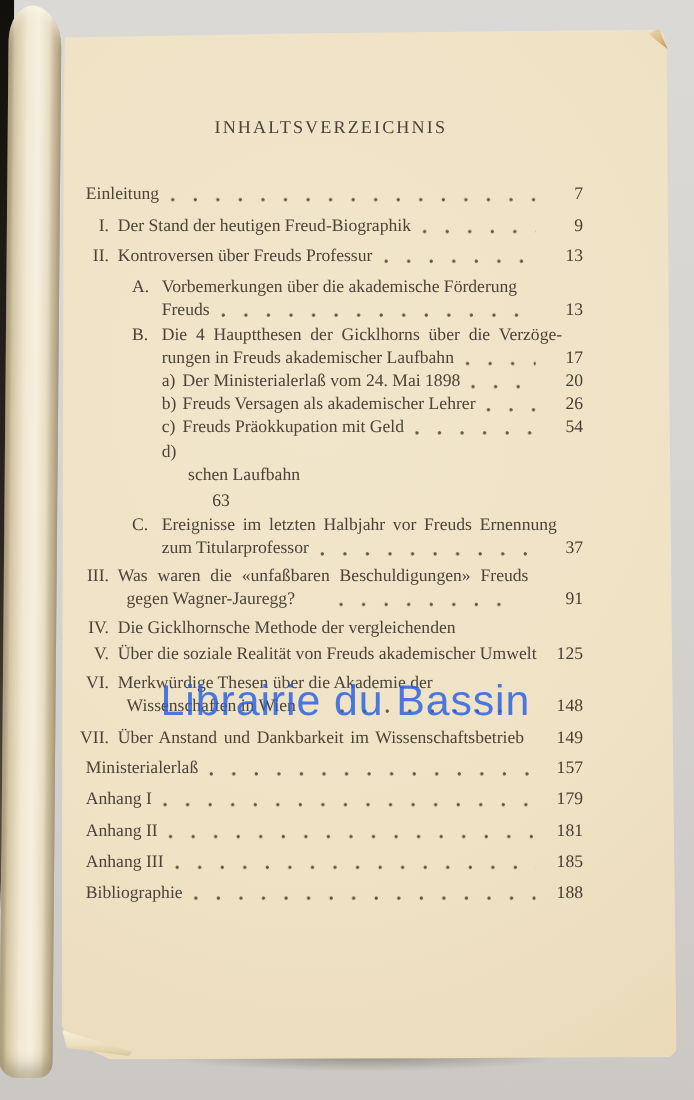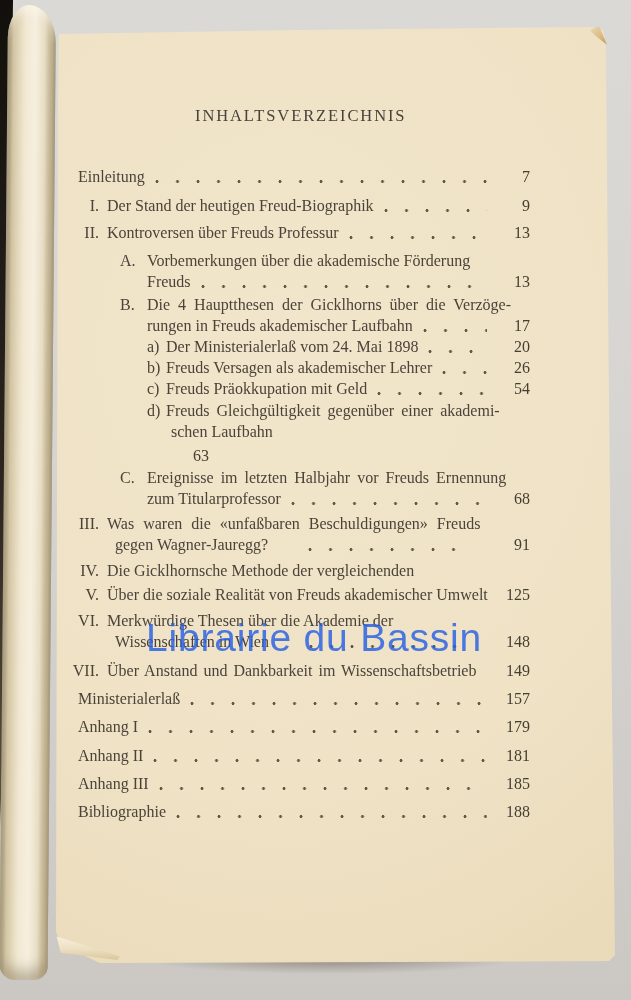--- a/index.html
+++ b/index.html
@@ -178,38 +178,37 @@
       <div class="row">
         <span class="num num-a">c)</span>
         <span class="txt">Freuds Präokkupation mit Geld</span>
         <span class="dots"></span>
         <span class="pg">54</span>
       </div>
 
       <div class="row2" style="margin-top:1px">
         <div class="line">
           <span class="num num-a">d)</span>
-          <span class="txt ws3">Freuds Gleichgültigkeit gegenüber einer akademi-</span>
         </div>
         <div class="line ind-alpha">
           <span class="txt">schen Laufbahn</span>
           <span class="dots"></span>
           <span class="pg">63</span>
         </div>
       </div>
 
       <div class="row2" style="margin-top:1px">
         <div class="line">
           <span class="num num-l">C.</span>
           <span class="txt ws3">Ereignisse im letzten Halbjahr vor Freuds Ernennung</span>
         </div>
         <div class="line ind-letter">
           <span class="txt">zum Titularprofessor</span>
           <span class="dots"></span>
-          <span class="pg">68</span>
+          <span class="pg">37</span>
         </div>
       </div>
 
       <div class="row2" style="margin-top:4px">
         <div class="line">
           <span class="num num-r">III.</span>
           <span class="txt ws5">Was waren die «unfaßbaren Beschuldigungen» Freuds</span>
         </div>
         <div class="line ind-roman">
           <span class="txt">gegen Wagner-Jauregg?</span>

